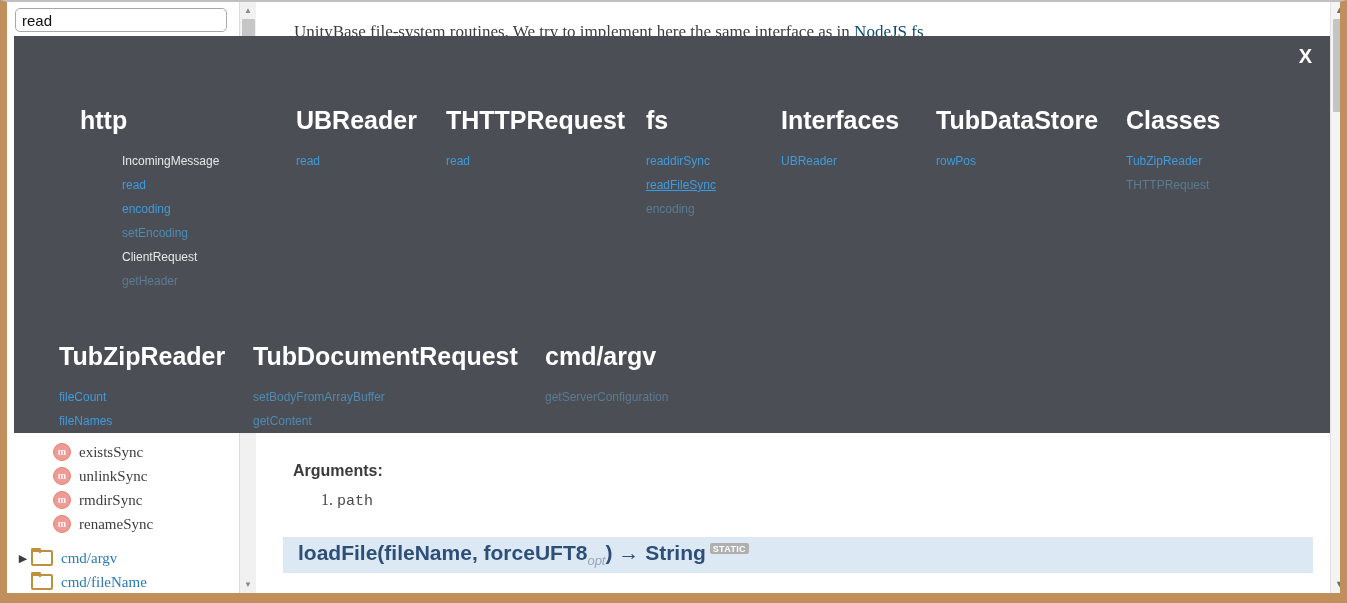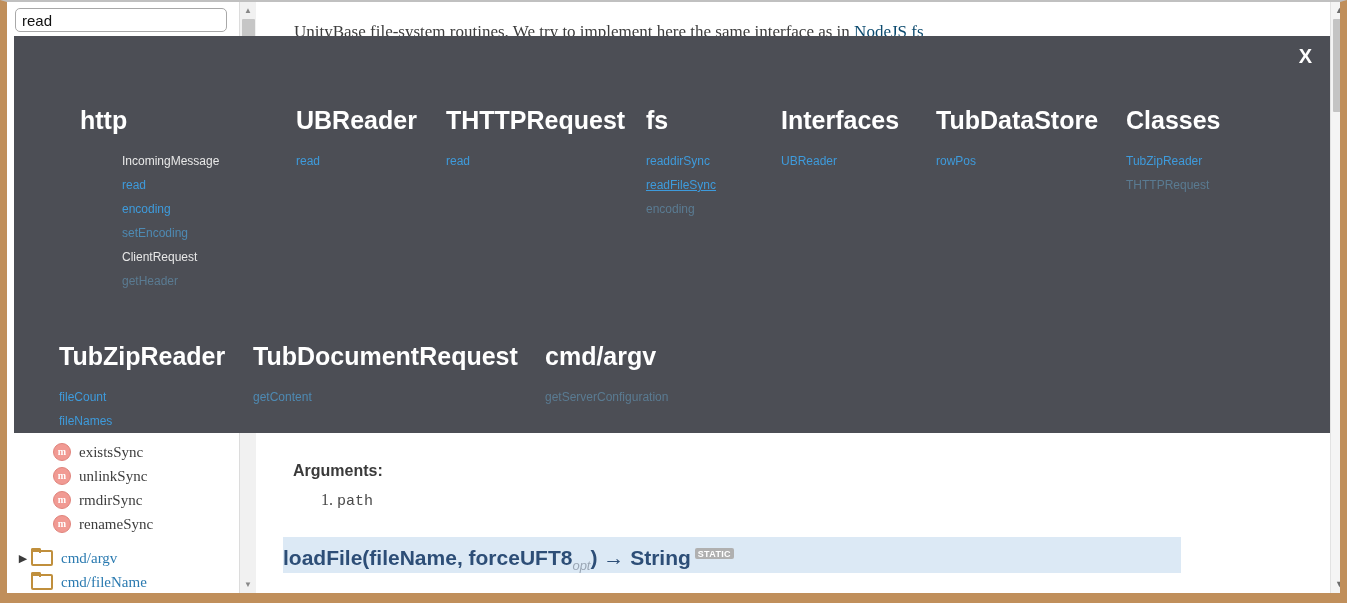--- a/index.html
+++ b/index.html
@@ -198,25 +198,26 @@
   }
   #args-list li { list-style: decimal; }
   #args-list code {
     font-family: "Liberation Mono", monospace;
     font-size: 15px;
     color: #4a4a4a;
   }
   #method-sig {
     position: absolute;
     left: 27px; top: 110px;
-    width: 898px;
+    width: 1030px;
     height: 36px;
     background: #dce9f5;
     display: flex;
-    align-items: flex-end;
+    align-items: center;
+    padding-left: 15px;
     box-sizing: border-box;
   }
   #method-sig .sig {
     font-size: 21px;
     font-weight: bold;
     color: #2d4e77;
     white-space: nowrap;
   }
   #method-sig .opt {
     font-size: 13px;
@@ -483,20 +484,21 @@
         <div class="col-title">TubZipReader</div>
         <div class="col-items">
           <div class="itm dim1 link">fileCount</div>
           <div class="itm dim1 link">fileNames</div>
         </div>
       </div>
 
       <div class="col" style="width:292px">
         <div class="col-title">TubDocumentRequest</div>
         <div class="col-items">
+          <div class="itm dim2 link">setBodyFromArrayBuffer</div>
           <div class="itm dim2 link">getContent</div>
         </div>
       </div>
 
 
       <div class="col" style="width:260px">
         <div class="col-title">cmd/argv</div>
         <div class="col-items">
           <div class="itm dim3 link">getServerConfiguration</div>
         </div>

